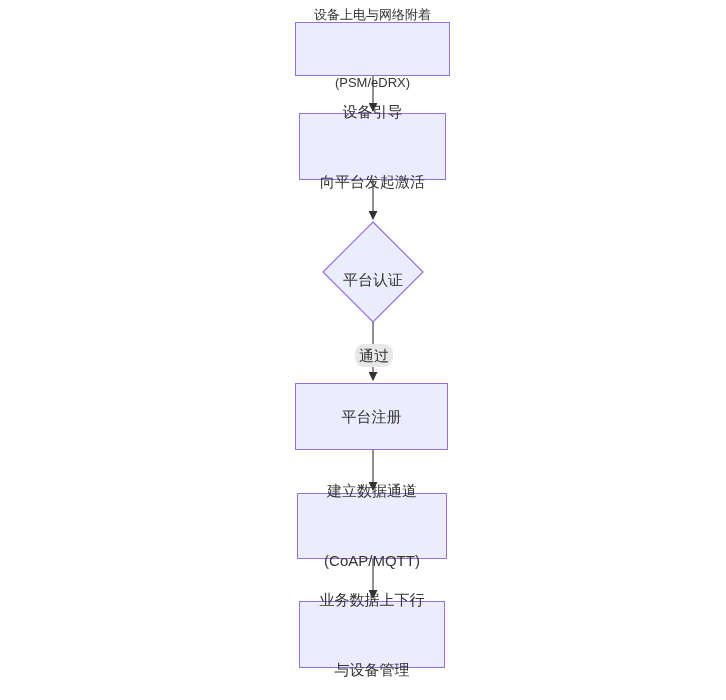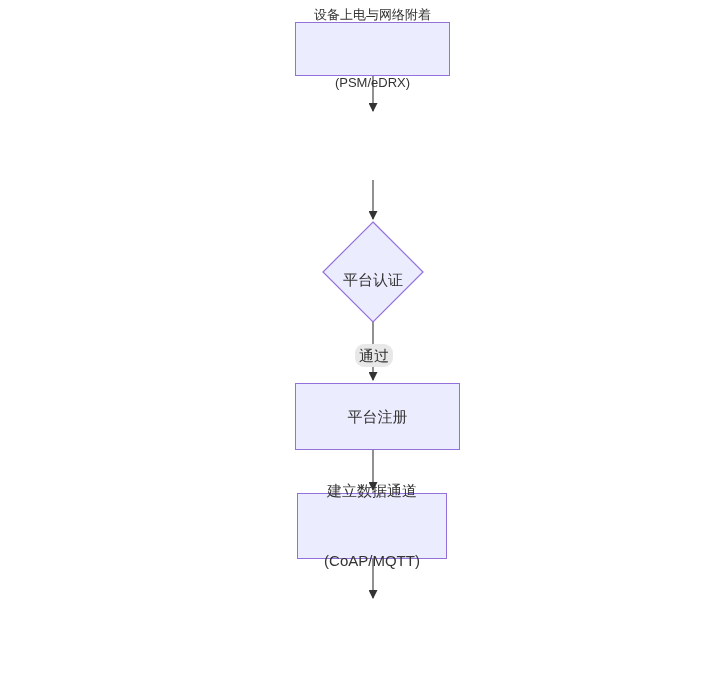--- a/index.html
+++ b/index.html
@@ -94,28 +94,36 @@
     <line class="edge-line" x1="373" y1="559" x2="373" y2="598" marker-end="url(#arrow)"></line>
 
     <polygon class="diamond-shape" points="373,222 423,272 373,322 323,272"></polygon>
   </svg>
 
   <div class="node small-font" style="left:295px; top:22px; width:155px; height:54px;">
     <div>设备上电与网络附着</div>
     <div>(PSM/eDRX)</div>
   </div>
 
+  <div class="node" style="left:299px; top:113px; width:147px; height:67px;">
+    <div>设备引导</div>
+    <div>向平台发起激活</div>
+  </div>
 
   <div class="diamond-label" style="left:323px; top:261px; width:100px;">平台认证</div>
 
   <div class="edge-label" style="left:355px; top:344px; width:32px;border-radius:9px;">通过</div>
 
-  <div class="node" style="left:295px; top:383px; width:165px; height:67px;">
+  <div class="node" style="left:295px; top:383px; width:153px; height:67px;">
     <div>平台注册</div>
   </div>
 
   <div class="node" style="left:297px; top:493px; width:150px; height:66px;">
     <div>建立数据通道</div>
     <div>(CoAP/MQTT)</div>
   </div>
 
+  <div class="node" style="left:299px; top:601px; width:146px; height:67px;">
+    <div>业务数据上下行</div>
+    <div>与设备管理</div>
+  </div>
 
 </div>
 
 </body></html>

